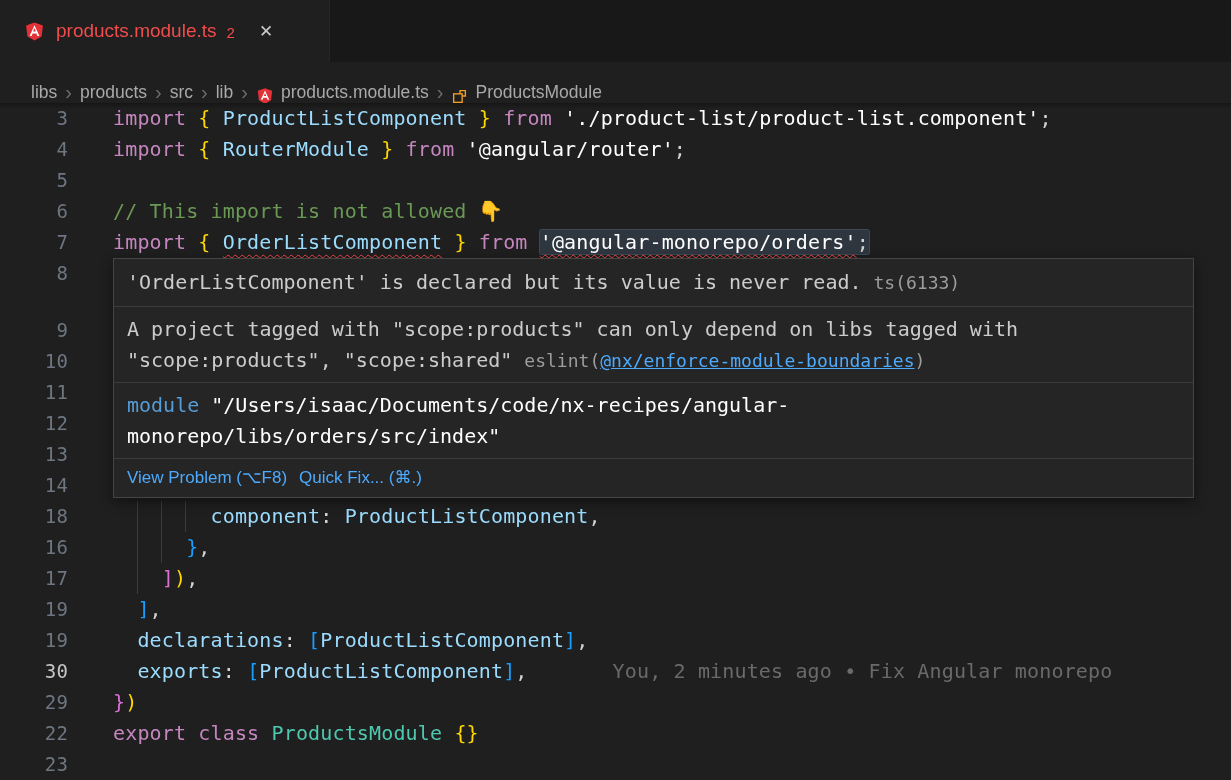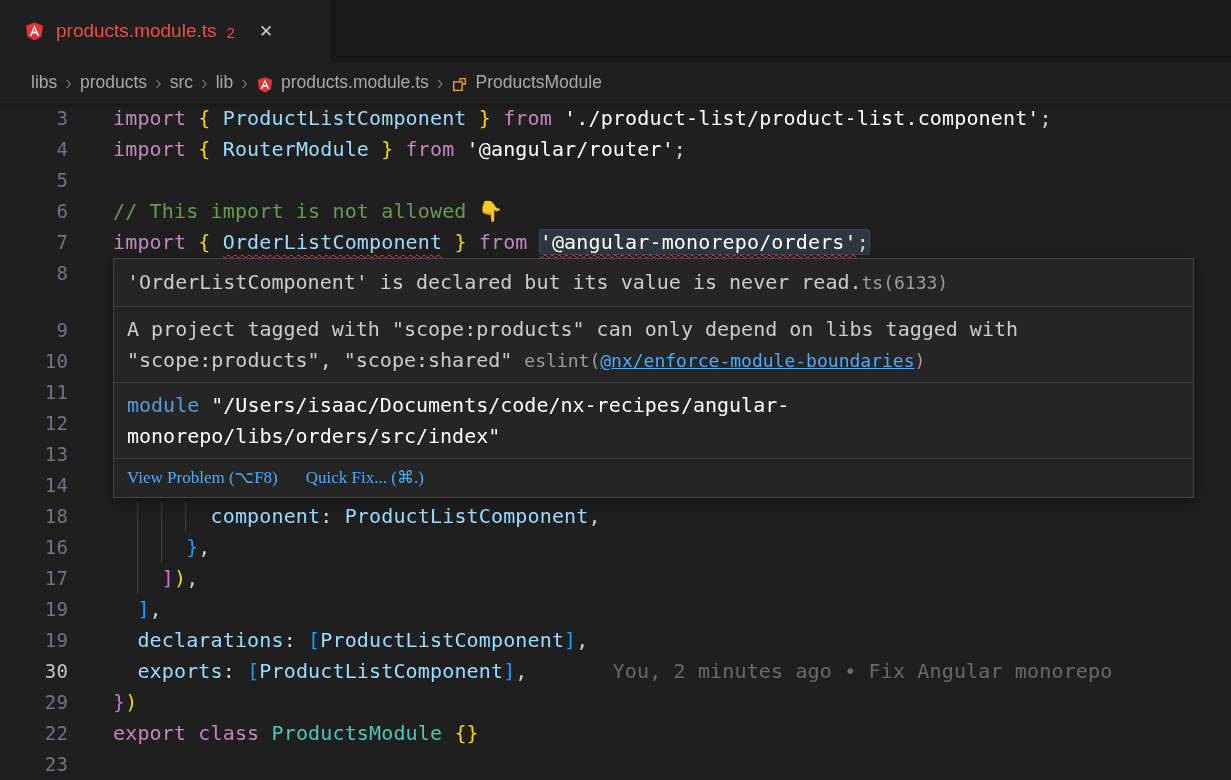--- a/index.html
+++ b/index.html
@@ -9,21 +9,21 @@
 
   
   .tabbar { position:absolute; top:0; left:0; right:0; height:62px; background:#181818; display:flex; }
   .tab { display:flex; align-items:center; height:100%; background:#1f1f1f; padding:0 20px 0 24px; min-width:330px; border-right:1px solid #252526; cursor:pointer; }
   .tab-icon { display:inline-flex; }
   .tab-title { color:#f14c4c; font-size:19px; margin-left:11px; white-space:nowrap; }
   .tab-badge { color:#f14c4c; font-size:15px; margin-left:10px; margin-top:3px; }
   .tab-close { color:#c8c8c8; font-size:17px; margin-left:24px; cursor:pointer; }
 
   
-  .breadcrumbs { position:absolute; top:62px; left:0; right:0; height:41px; background:#1f1f1f; display:flex; align-items:center; padding-left:31px; font-size:17.5px; color:#a9a9a9; white-space:nowrap; }
+  .breadcrumbs { position:absolute; top:62px; left:0; right:0; height:41px; background:#1f1f1f; display:flex; align-items:flex-end; padding-left:31px; font-size:17.5px; color:#a9a9a9; white-space:nowrap; }
   .bc-item { cursor:pointer; }
   .bc-sep { color:#6e6e6e; margin:0 8px; font-size:20px; line-height:1; transform:translateY(-1px); }
   .bc-icon { display:inline-flex; margin-right:7px; transform:translateY(2px); }
 
   
   .editor { position:absolute; top:103px; left:0; right:0; bottom:0; background:#1f1f1f;
             font-family:"DejaVu Sans Mono","Liberation Mono",monospace; font-size:20px; letter-spacing:.15px; }
   .editor::before { content:""; position:absolute; top:0; left:0; right:0; height:6px;
             background:linear-gradient(rgba(0,0,0,.3),transparent); z-index:7; pointer-events:none; }
   .line { position:absolute; left:0; right:0; height:31px; display:flex; line-height:31px; }
@@ -46,24 +46,24 @@
   .grp-hl { background:rgba(64,83,104,.45); box-shadow:0 0 0 1px rgba(111,136,160,.4); border-radius:2px; }
   .blame { color:#6a6a6a; margin-left:85px; }
 
   
   .hover { position:absolute; left:113px; top:155px; width:1081px; background:#252526; border:1px solid #454545;
            box-shadow:0 4px 12px rgba(0,0,0,.45); z-index:5; font-size:20px; color:#cccccc; letter-spacing:0; }
   .hv-sec { padding:8px 13px; line-height:31px; }
   .hv-sec.two { padding:6.5px 13px; }
   .hv-sec + .hv-sec, .hv-actions { border-top:1px solid #3c3c3c; }
   .hv-code { color:#9d9d9d; font-size:18px; }
-  .hv-code.gap { margin-left:0; }
+  .hv-code.gap { margin-left:12px; }
   .hv-link { color:#4daafc; text-decoration:underline; cursor:pointer; font-size:18px; }
-  .hv-actions { padding:4px 13px; display:flex; gap:28px; line-height:30px;
-                font-family:Liberation Serif, serif; font-size:17px; }
+  .hv-actions { padding:4px 13px; display:flex; gap:12px; line-height:30px;
+                font-family:Liberation Sans, sans-serif; font-size:17px; }
   .hv-action { color:#4daafc; cursor:pointer; text-decoration:none; }
 </style>
 </head>
 <body>
 
 <div class="tabbar">
   <div class="tab">
     <span class="tab-icon">
       <svg width="21" height="21" viewBox="0 0 24 24">
         <polygon points="12,1.6 21.6,5 20.1,17.8 12,22.4 3.9,17.8 2.4,5" fill="#e23237"></polygon>

